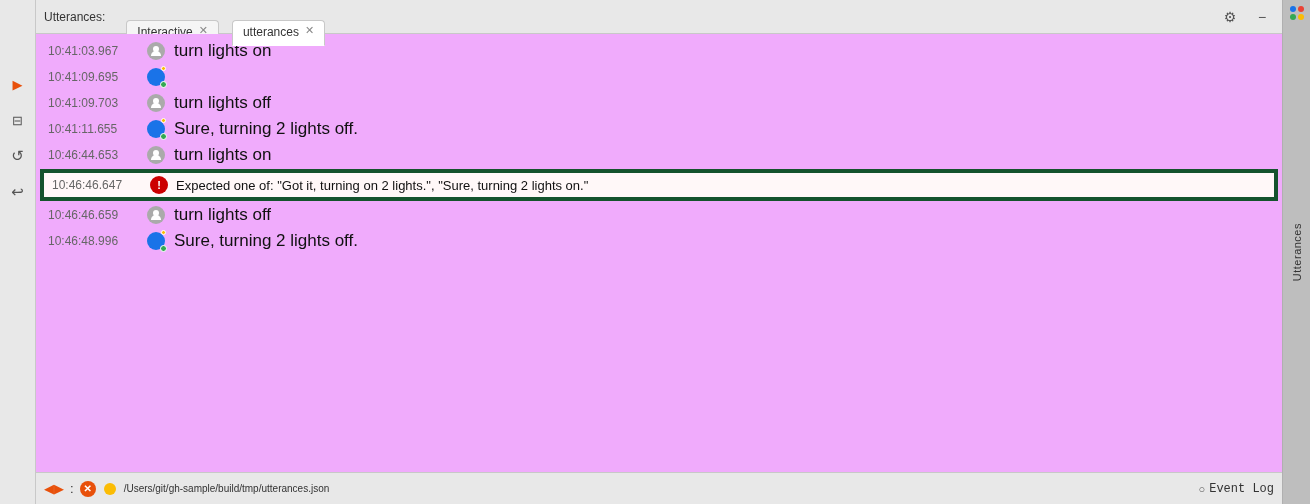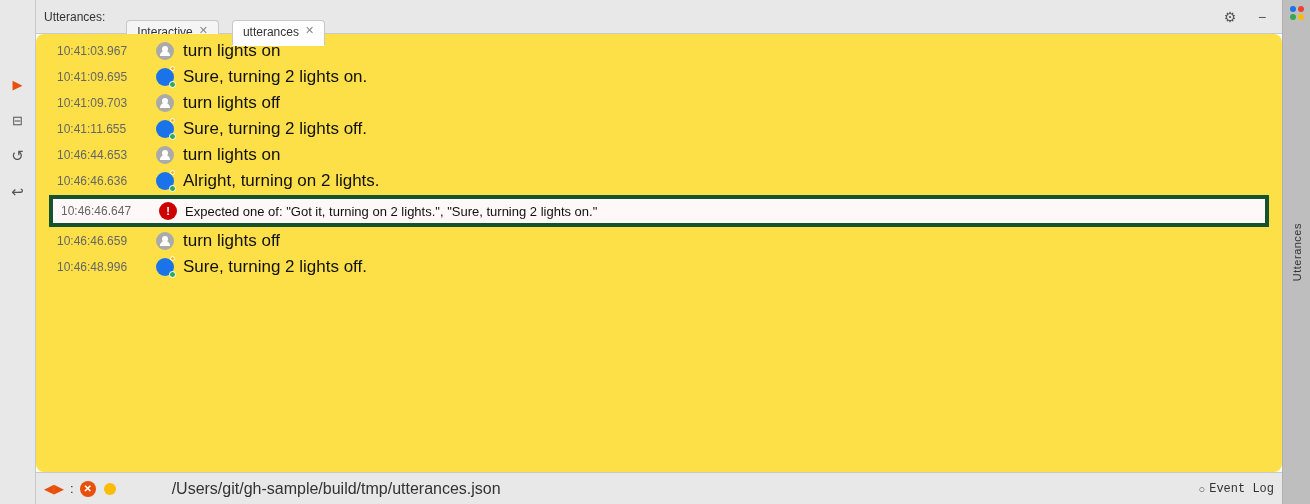--- a/index.html
+++ b/index.html
@@ -102,23 +102,22 @@
       justify-content: center;
       cursor: pointer;
       border-radius: 3px;
       color: #555;
       font-size: 14px;
     }
 
     .utterances-list {
       flex: 1;
       overflow-y: auto;
-      padding: 4px 9px;
-      background: #fde047;
-      border-radius: 8px;
+      padding: 4px 0;
+      background: #f0abfc;
     }
 
     .utterance-row {
       display: flex;
       align-items: center;
       padding: 3px 12px;
       min-height: 26px;
       gap: 8px;
     }
 
@@ -255,22 +254,21 @@
     .file-dot {
       width: 12px;
       height: 12px;
       border-radius: 50%;
       background: #fbbc04;
       flex-shrink: 0;
     }
 
     .file-path {
       color: #333;
-      font-size: 16px;
-      margin-left: 48px;
+      font-size: 10px;
     }
 
     .event-log-btn {
       margin-left: auto;
       display: flex;
       align-items: center;
       gap: 4px;
       cursor: pointer;
     }
 
@@ -367,21 +365,20 @@
       <span class="message-text">turn lights on</span>
     </div>
 
     <div class="utterance-row">
       <span class="timestamp">10:41:09.695</span>
       <div class="avatar avatar-bot">
         <span class="circle-main"></span>
         <span class="dot-green"></span>
         <span class="dot-yellow"></span>
       </div>
-      <span class="message-text">Sure, turning 2 lights on.</span>
     </div>
 
     <div class="utterance-row">
       <span class="timestamp">10:41:09.703</span>
       <div class="avatar">
         <div class="avatar-user">
           <svg width="12" height="12" viewBox="0 0 12 12">
               <circle cx="6" cy="4" r="3" fill="#fff"></circle>
               <path d="M1 11c0-3 2-5 5-5s5 2 5 5" fill="#fff"></path>
             </svg>
@@ -406,29 +403,20 @@
         <div class="avatar-user">
           <svg width="12" height="12" viewBox="0 0 12 12">
               <circle cx="6" cy="4" r="3" fill="#fff"></circle>
               <path d="M1 11c0-3 2-5 5-5s5 2 5 5" fill="#fff"></path>
             </svg>
         </div>
       </div>
       <span class="message-text">turn lights on</span>
     </div>
 
-    <div class="utterance-row">
-      <span class="timestamp">10:46:46.636</span>
-      <div class="avatar avatar-bot">
-        <span class="circle-main"></span>
-        <span class="dot-green"></span>
-        <span class="dot-yellow"></span>
-      </div>
-      <span class="message-text">Alright, turning on 2 lights.</span>
-    </div>
 
     <div class="utterance-row error-row">
       <span class="timestamp">10:46:46.647</span>
       <div class="error-icon">!</div>
       <span class="error-text">Expected one of: "Got it, turning on 2 lights.", "Sure, turning 2 lights on."</span>
     </div>
 
     <div class="utterance-row">
       <span class="timestamp">10:46:46.659</span>
       <div class="avatar">

